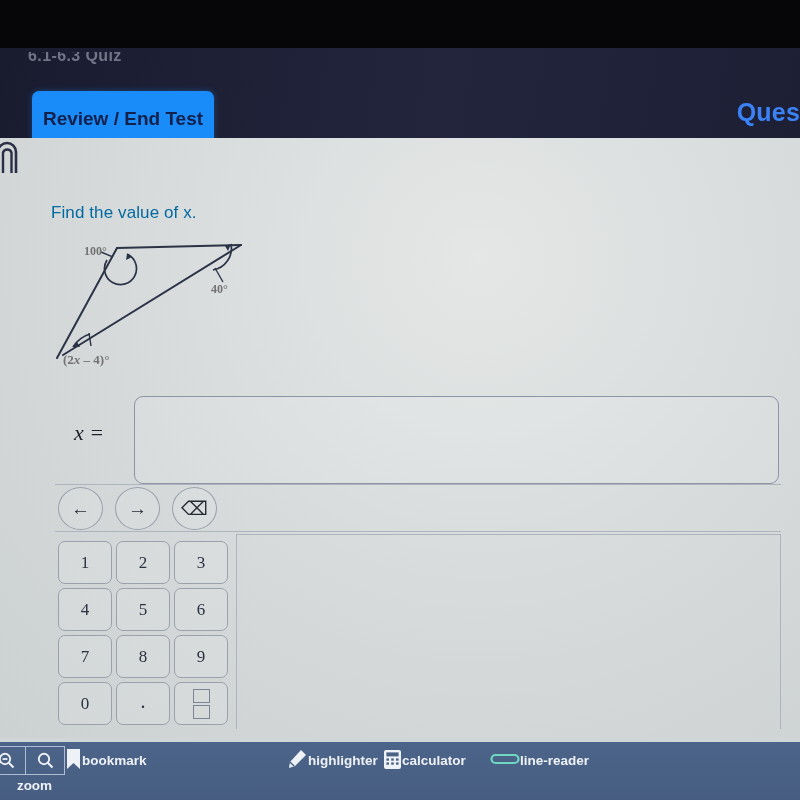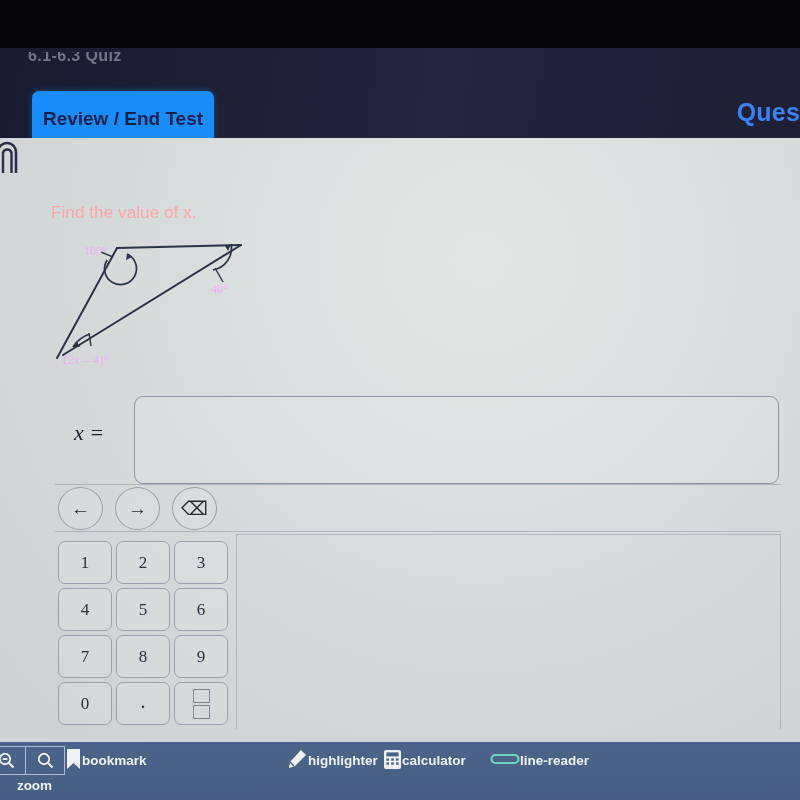--- a/index.html
+++ b/index.html
@@ -107,35 +107,35 @@
     position: absolute;
     left: -4px; top: 140px;
     width: 26px; height: 34px;
     z-index: 6;
   }
 
   .prompt {
     position: absolute;
     left: 51px; top: 203px;
     font-size: 17px;
-    color: #fca5a5;
+    color: #0369a1;
     letter-spacing: .1px;
   }
 
   
   .figure {
     position: absolute;
     left: 45px; top: 230px;
     width: 250px; height: 150px;
   }
   .fig-label {
     position: absolute;
-    color: #f0abfc;
+    color: #737373;
     font-family: "Liberation Serif", serif;
-    font-weight: normal;
+    font-weight: bold;
     font-size: 12px;
     white-space: nowrap;
   }
   .lbl-100 { left: 39px; top: 14px; }
   .lbl-40  { left: 166px; top: 24px; margin-top: 28px; }
   .lbl-2x  { left: 18px; top: 122px; font-size: 13px; }
   .lbl-2x .ital { font-style: italic; }
 
   
   .answer-x {

